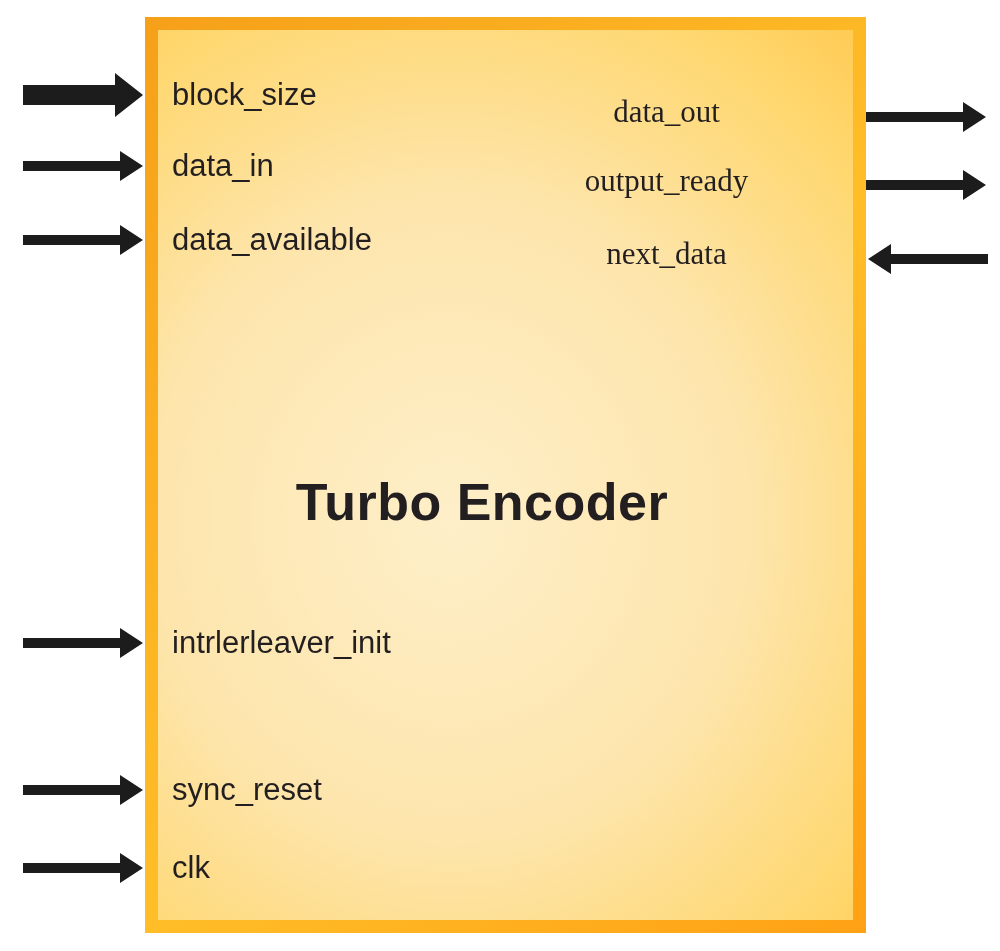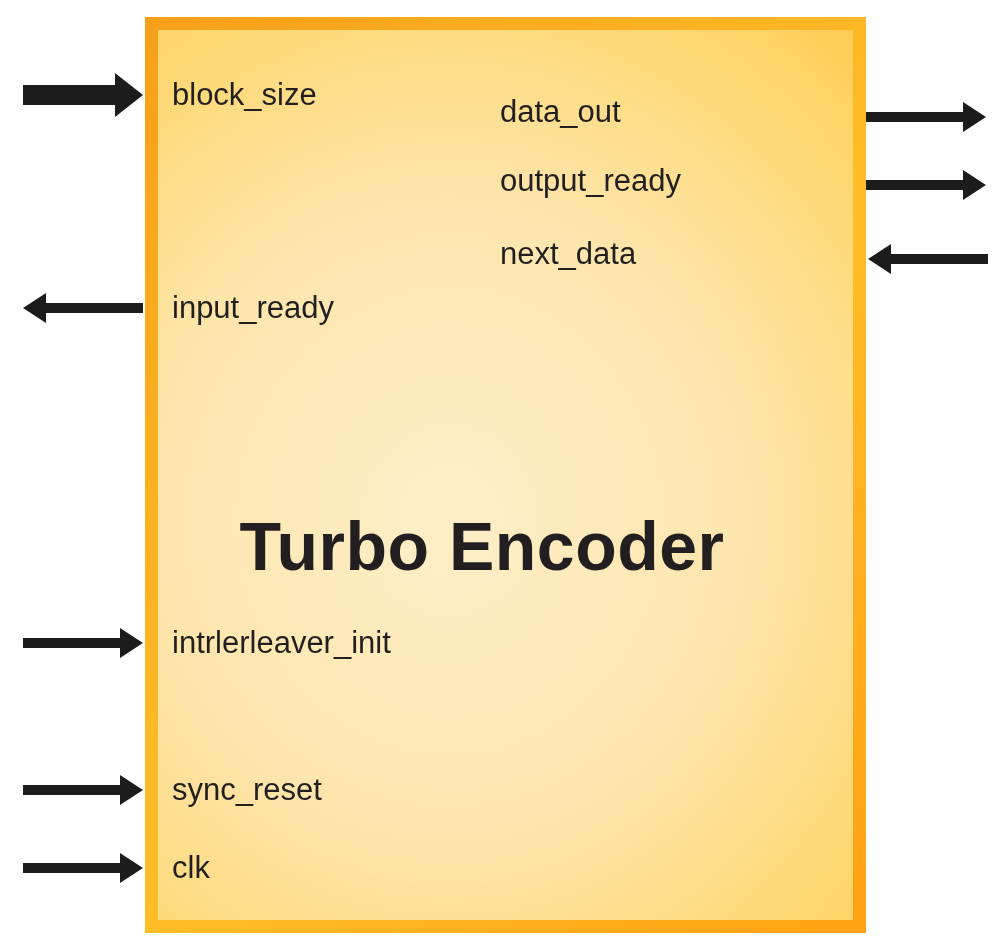--- a/index.html
+++ b/index.html
@@ -21,43 +21,42 @@
     position: absolute;
     inset: 13px;
     background: radial-gradient(ellipse 95% 80% at 42% 55%,
                 #FEEFC9 0%, #FDE5AC 45%, #FFD76E 78%, #FFC445 100%);
   }
   .title {
     position: absolute;
     left: 145px; top: 474px;
     width: 674px; height: 56px;
     display: flex; align-items: center; justify-content: center;
-    font-size: 68px;
+    font-size: 52px;
     font-weight: bold;
     color: var(--text, #231F20);
     letter-spacing: 0.5px;
-    margin-top: 44px;
   }
   .sig {
     position: absolute;
     display: flex;
     align-items: center;
     height: 50px;
   }
   .lbl {
     font-size: 31px;
     color: var(--text, #231F20);
     white-space: nowrap;
   }
   .left { left: 23px; }
   .left .lbl { margin-left: 29px; }
   .rlabel {
     position: absolute;
     left: 500px; width: 333px; height: 50px;
-    display: flex; align-items: center; justify-content: flex-start;
+    display: flex; align-items: center; justify-content: center; font-family: Liberation Serif, serif;
   }
   .rarrow { position: absolute; }
   .arrow { color: var(--arrow, #1C1C1C); display: block; }
   .flip { transform: scaleX(-1); }
 </style>
 </head>
 <body>
 
 <div class="canvas">
 
@@ -67,28 +66,34 @@
 
   <div class="title">Turbo Encoder</div>
 
   <div class="sig left" style="top:70px">
     <svg class="arrow" width="120" height="44" viewBox="0 0 120 44">
       <path d="M0,12 L92,12 L92,0 L120,22 L92,44 L92,32 L0,32 Z" fill="currentColor"></path>
     </svg>
     <span class="lbl">block_size</span>
   </div>
 
-
-
-  <div class="sig left" style="top:283px">
-    <svg class="arrow flip" width="120" height="30" viewBox="0 0 120 30">
+  <div class="sig left" style="top:141px">
+    <svg class="arrow" width="120" height="30" viewBox="0 0 120 30">
       <path d="M0,10 L97,10 L97,0 L120,15 L97,30 L97,20 L0,20 Z" fill="currentColor"></path>
     </svg>
-    <span class="lbl">input_ready</span>
+    <span class="lbl">data_in</span>
   </div>
+
+  <div class="sig left" style="top:215px">
+    <svg class="arrow" width="120" height="30" viewBox="0 0 120 30">
+      <path d="M0,10 L97,10 L97,0 L120,15 L97,30 L97,20 L0,20 Z" fill="currentColor"></path>
+    </svg>
+    <span class="lbl">data_available</span>
+  </div>
+
 
   <div class="sig left" style="top:618px">
     <svg class="arrow" width="120" height="30" viewBox="0 0 120 30">
       <path d="M0,10 L97,10 L97,0 L120,15 L97,30 L97,20 L0,20 Z" fill="currentColor"></path>
     </svg>
     <span class="lbl">intrlerleaver_init</span>
   </div>
 
 
   <div class="sig left" style="top:843px">

